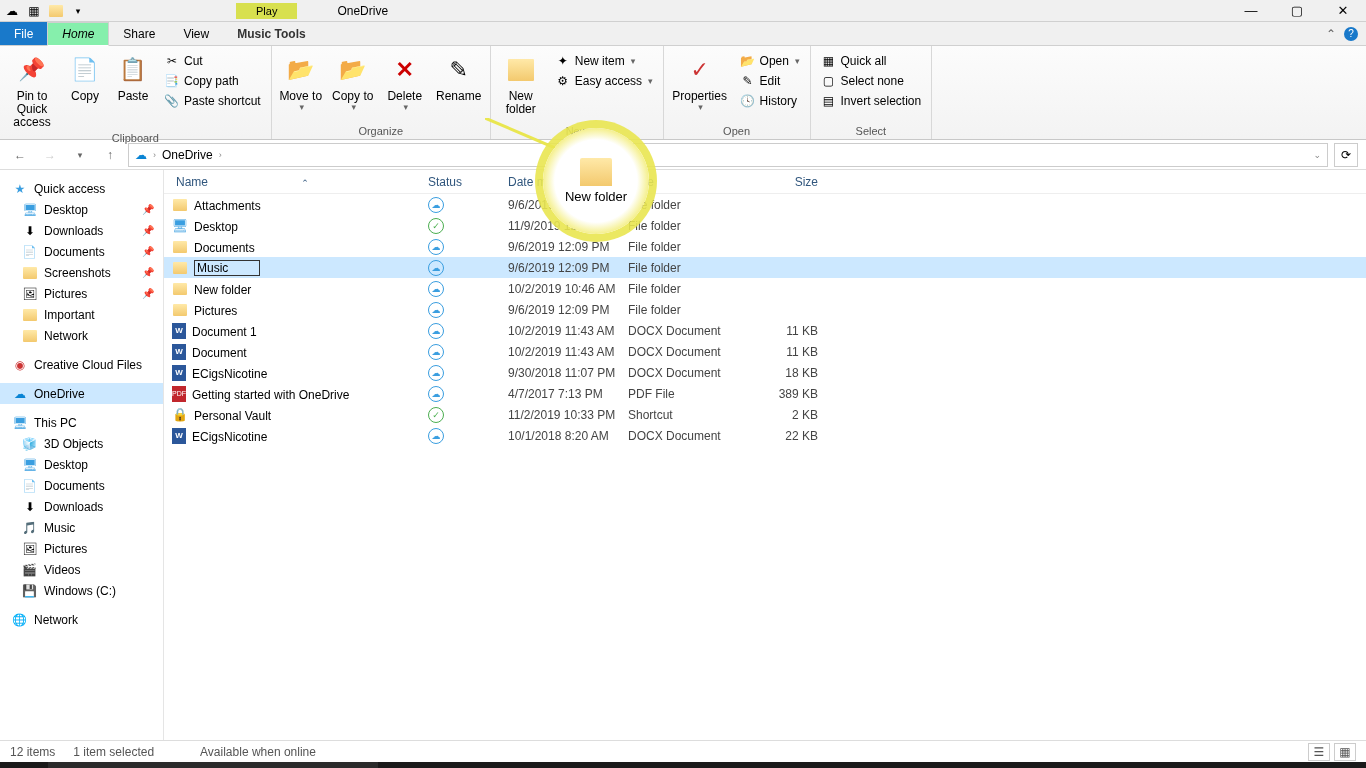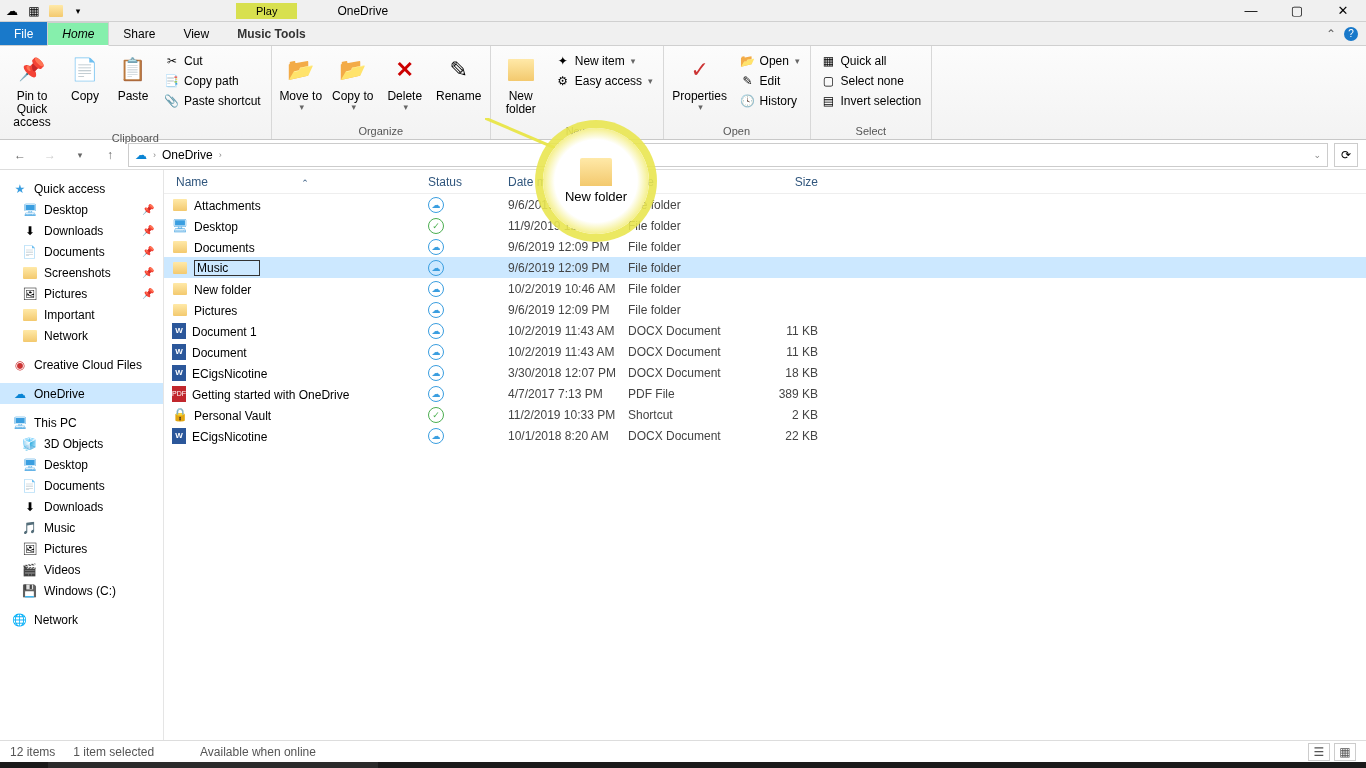--- a/index.html
+++ b/index.html
@@ -461,21 +461,21 @@
           <div class="cell size">11 KB</div>
         </div>
         <div class="row">
           <div class="cell name">
             <span class="fico" style="background:#2b579a;color:#fff;font-size:8px;width:14px;height:16px;font-weight:bold">W</span>
             <span>ECigsNicotine</span>
           </div>
           <div class="cell status">
             <span class="status-icon ">☁</span>
           </div>
-          <div class="cell date">3/30/2018 12:07 PM</div>
+          <div class="cell date">9/30/2018 11:07 PM</div>
           <div class="cell type">DOCX Document</div>
           <div class="cell size">18 KB</div>
         </div>
         <div class="row">
           <div class="cell name">
             <span class="fico" style="background:#c1272d;color:#fff;font-size:7px;width:14px;height:16px">PDF</span>
             <span>Getting started with OneDrive</span>
           </div>
           <div class="cell status">
             <span class="status-icon ">☁</span>

